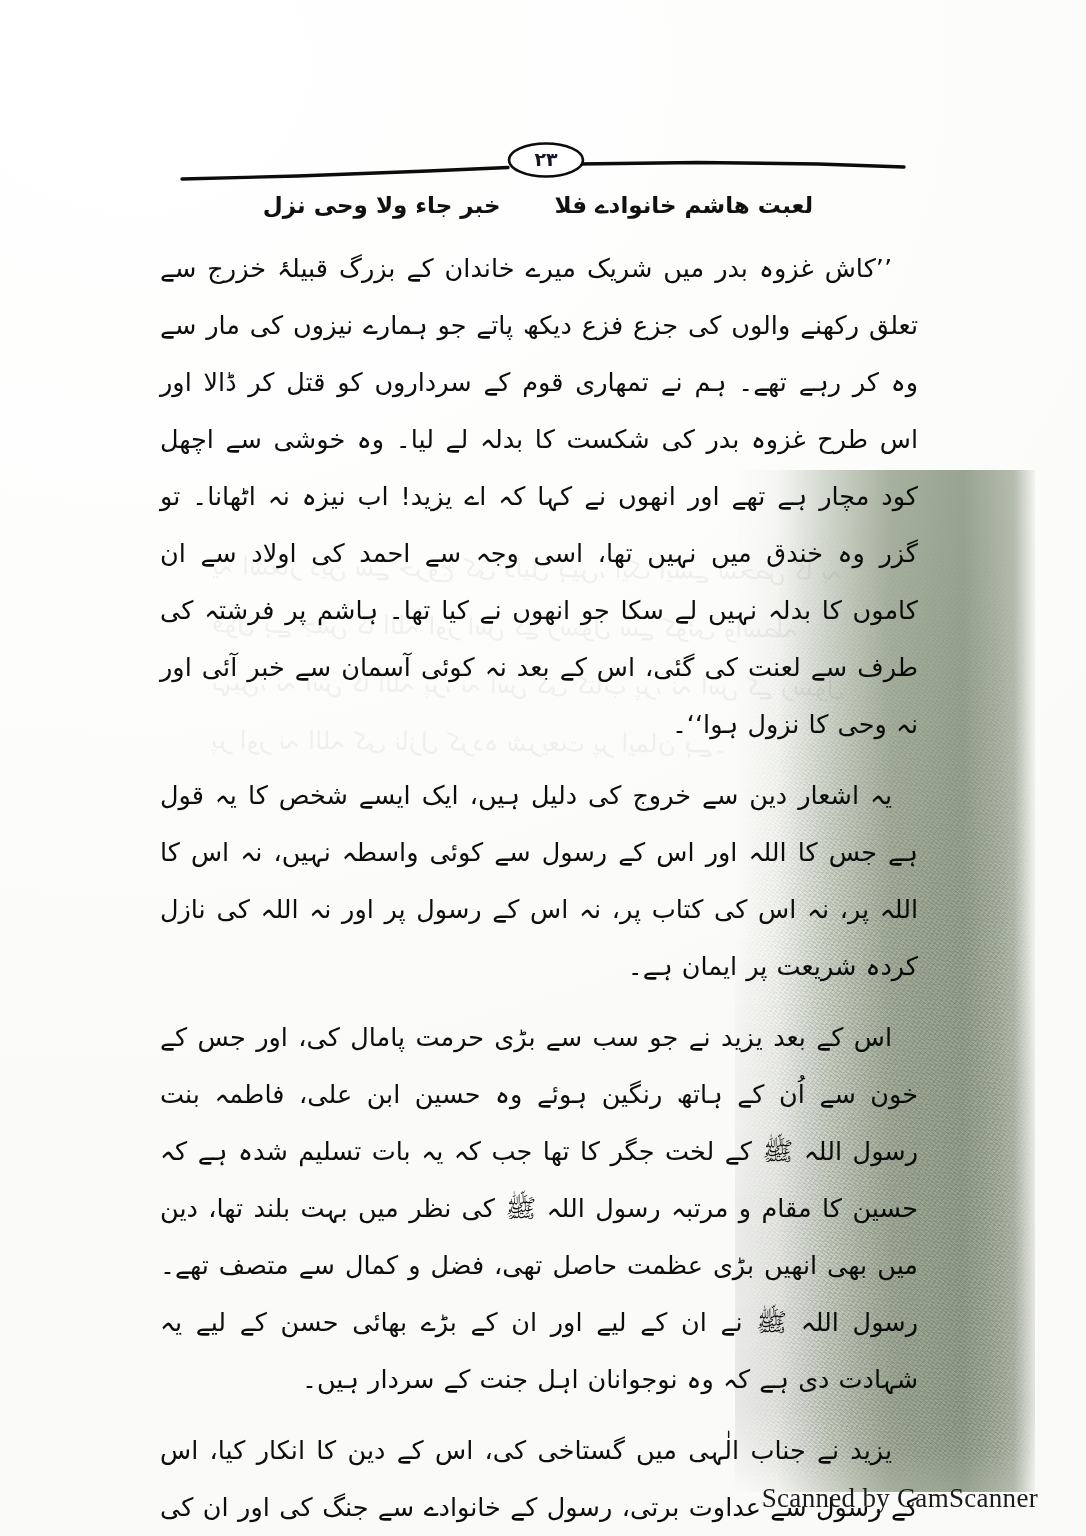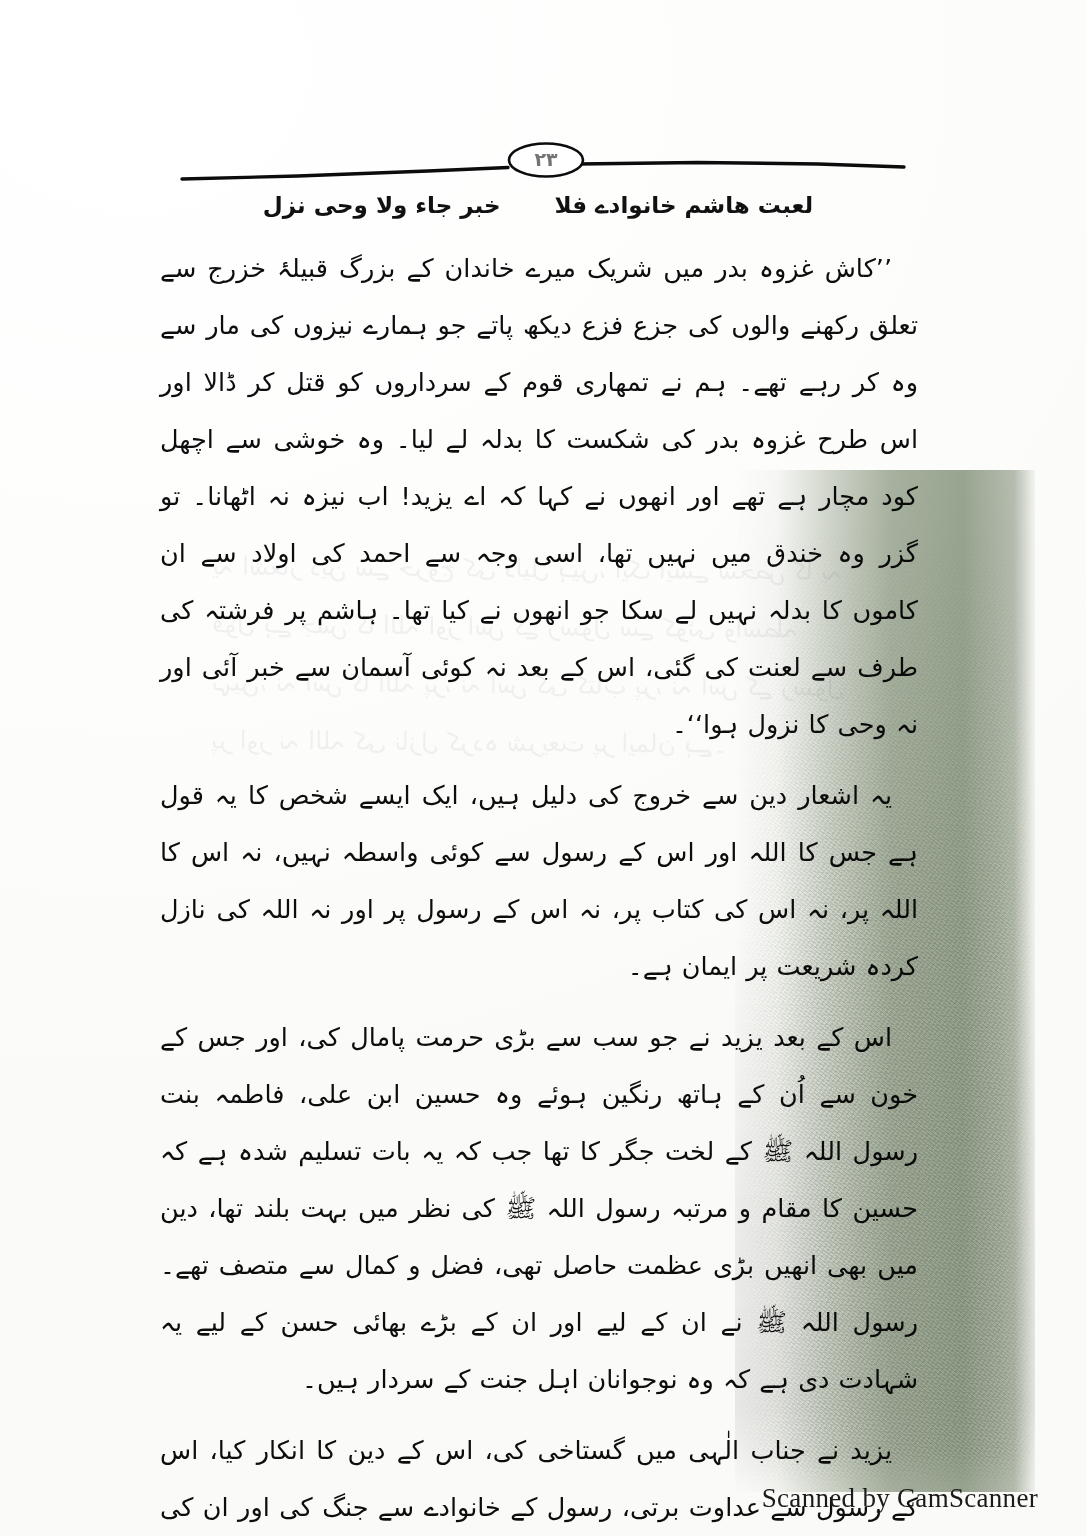--- a/index.html
+++ b/index.html
@@ -124,21 +124,21 @@
     height: 40px;
     display: flex;
     align-items: center;
     justify-content: center;
   }
 
   .page-number-oval .num {
     font-family: "DejaVu Sans", sans-serif;
     font-size: 19px;
     font-weight: 700;
-    color: #737373;
+    color: #0f172a;
     letter-spacing: 0.5px;
     transform: translateY(-1px);
   }
 
   
 
   .couplet {
     position: absolute;
     left: 160px;
     top: 192px;

